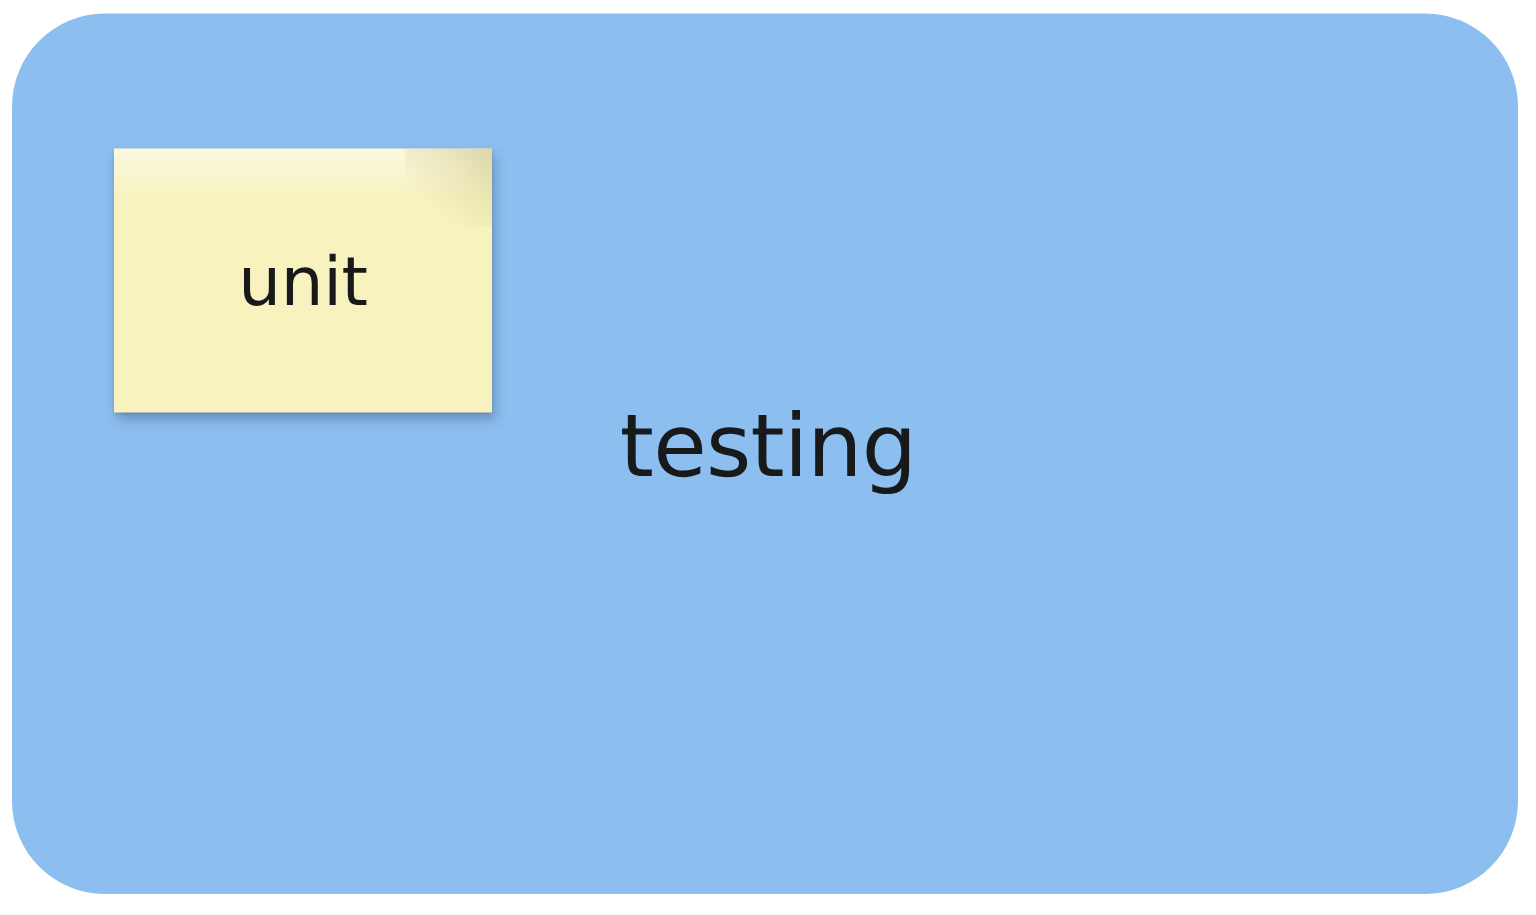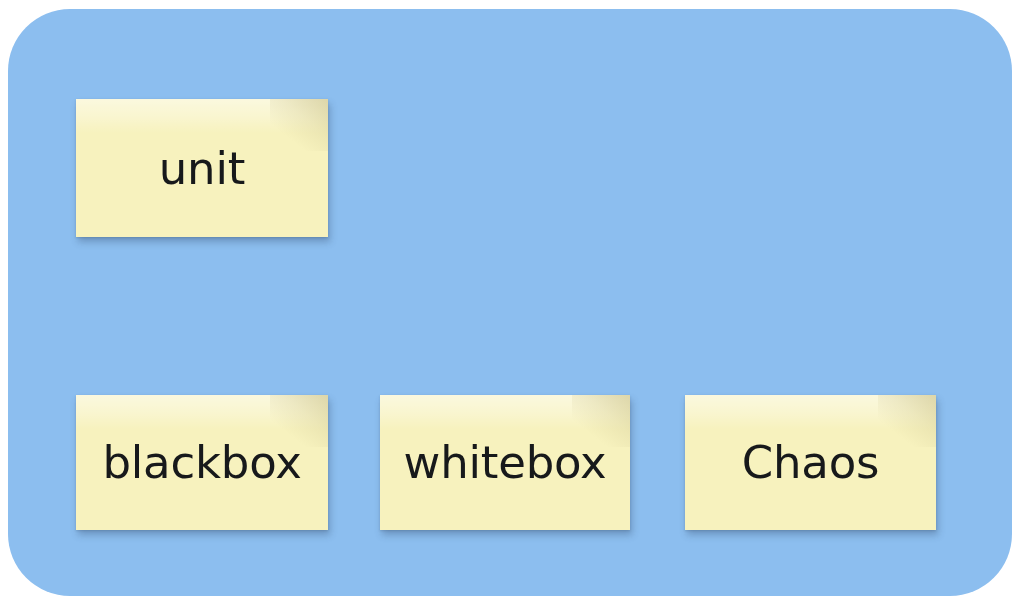--- a/index.html
+++ b/index.html
@@ -90,21 +90,21 @@
     z-index: 2;
     color: #17191b;
     font-size: 45px;
     font-weight: 400;
     line-height: 1;
     letter-spacing: -0.2px;
     white-space: nowrap;
   }
 
   
-  .note-r1 { top: 99px;  height: 138px; text-align: center; }
+  .note-r1 { top: 99px;  height: 176px; text-align: center; }
   
   .note-r2 { top: 395px; height: 135px; }
 
   .col-1 { left: 76px;  width: 252px; }
   .col-2 { left: 380px; width: 250px; }
   .col-3 { left: 685px; width: 251px; }
 
   
   .center-caption {
     position: absolute;
@@ -127,27 +127,19 @@
   <div class="board"></div>
 
   <div class="note-grid">
 
     <div class="note note-r1 col-1">
       <span class="note-label">unit</span>
     </div>
 
 
 
+    <div class="center-caption">testing</div>
 
-    <div class="note note-r2 col-1">
-      <span class="note-label">blackbox</span>
-    </div>
 
-    <div class="note note-r2 col-2">
-      <span class="note-label">whitebox</span>
-    </div>
 
-    <div class="note note-r2 col-3">
-      <span class="note-label">Chaos</span>
-    </div>
 
   </div>
 </div>
 
 </body></html>

